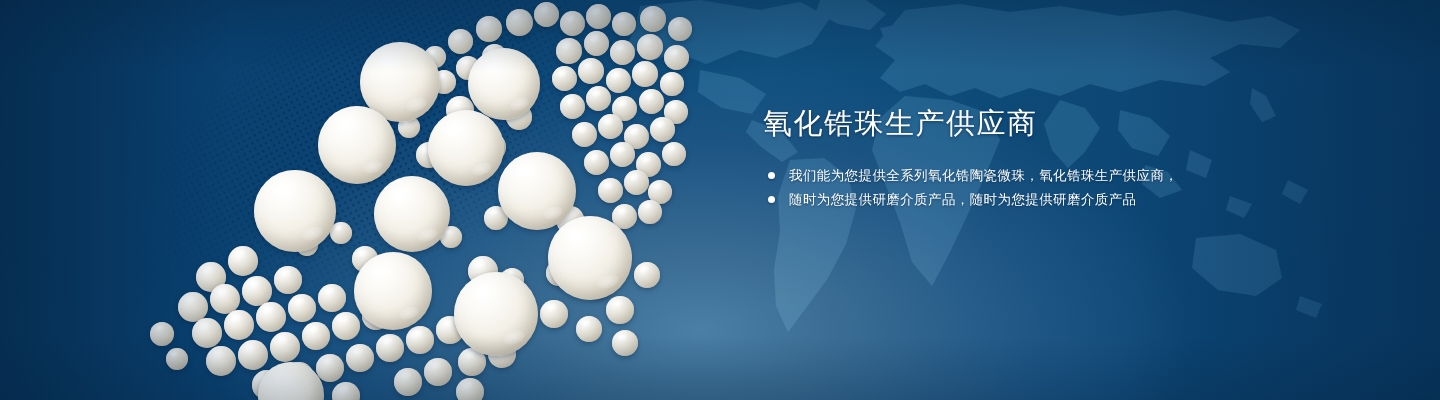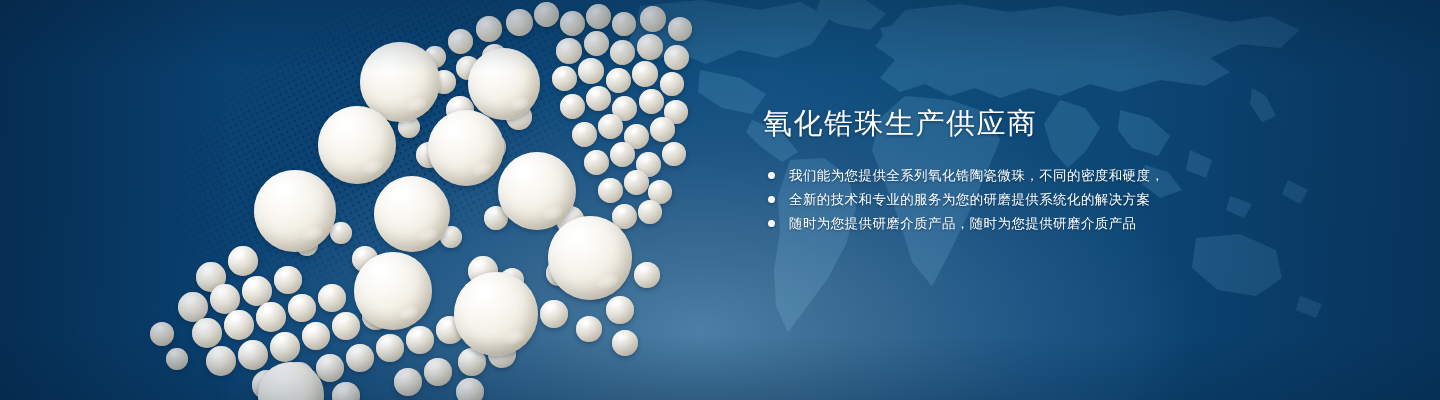--- a/index.html
+++ b/index.html
@@ -318,25 +318,21 @@
   </div>
 
   <div class="bg-vignette"></div>
 
   <div class="copy">
     <h1 class="headline">氧化锆珠生产供应商</h1>
 
     <ul class="bullets">
       <li class="bullet">
         <span class="bullet-dot"></span>
-        <span class="bullet-line">我们能为您提供全系列氧化锆陶瓷微珠，不同的密度和硬度，</span>
-      </li>
-      <li class="bullet">
-        <span class="bullet-dot"></span>
-        <span class="bullet-line">全新的技术和专业的服务为您的研磨提供系统化的解决方案</span>
+        <span class="bullet-line">我们能为您提供全系列氧化锆陶瓷微珠，氧化锆珠生产供应商，</span>
       </li>
       <li class="bullet">
         <span class="bullet-dot"></span>
         <span class="bullet-line">随时为您提供研磨介质产品，随时为您提供研磨介质产品</span>
       </li>
     </ul>
   </div>
 
 </div>
 

